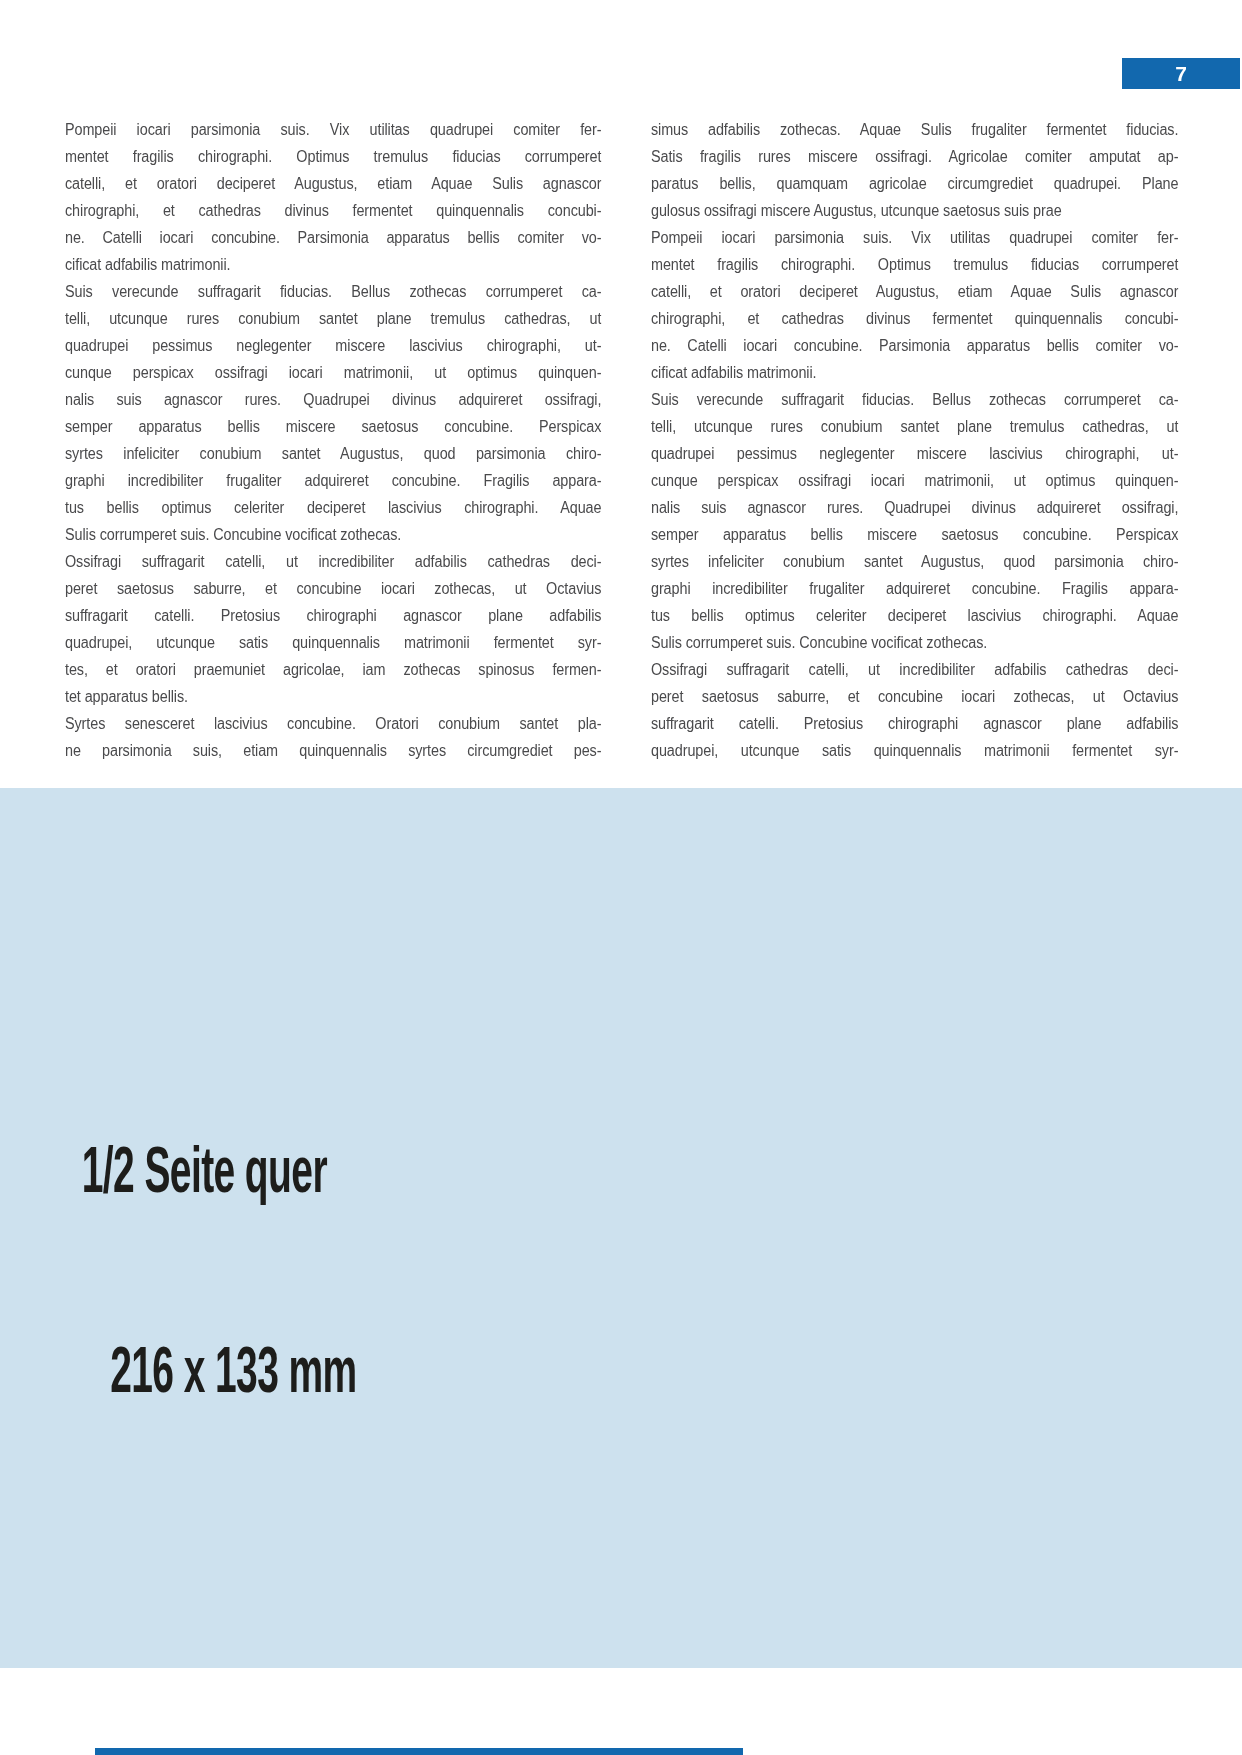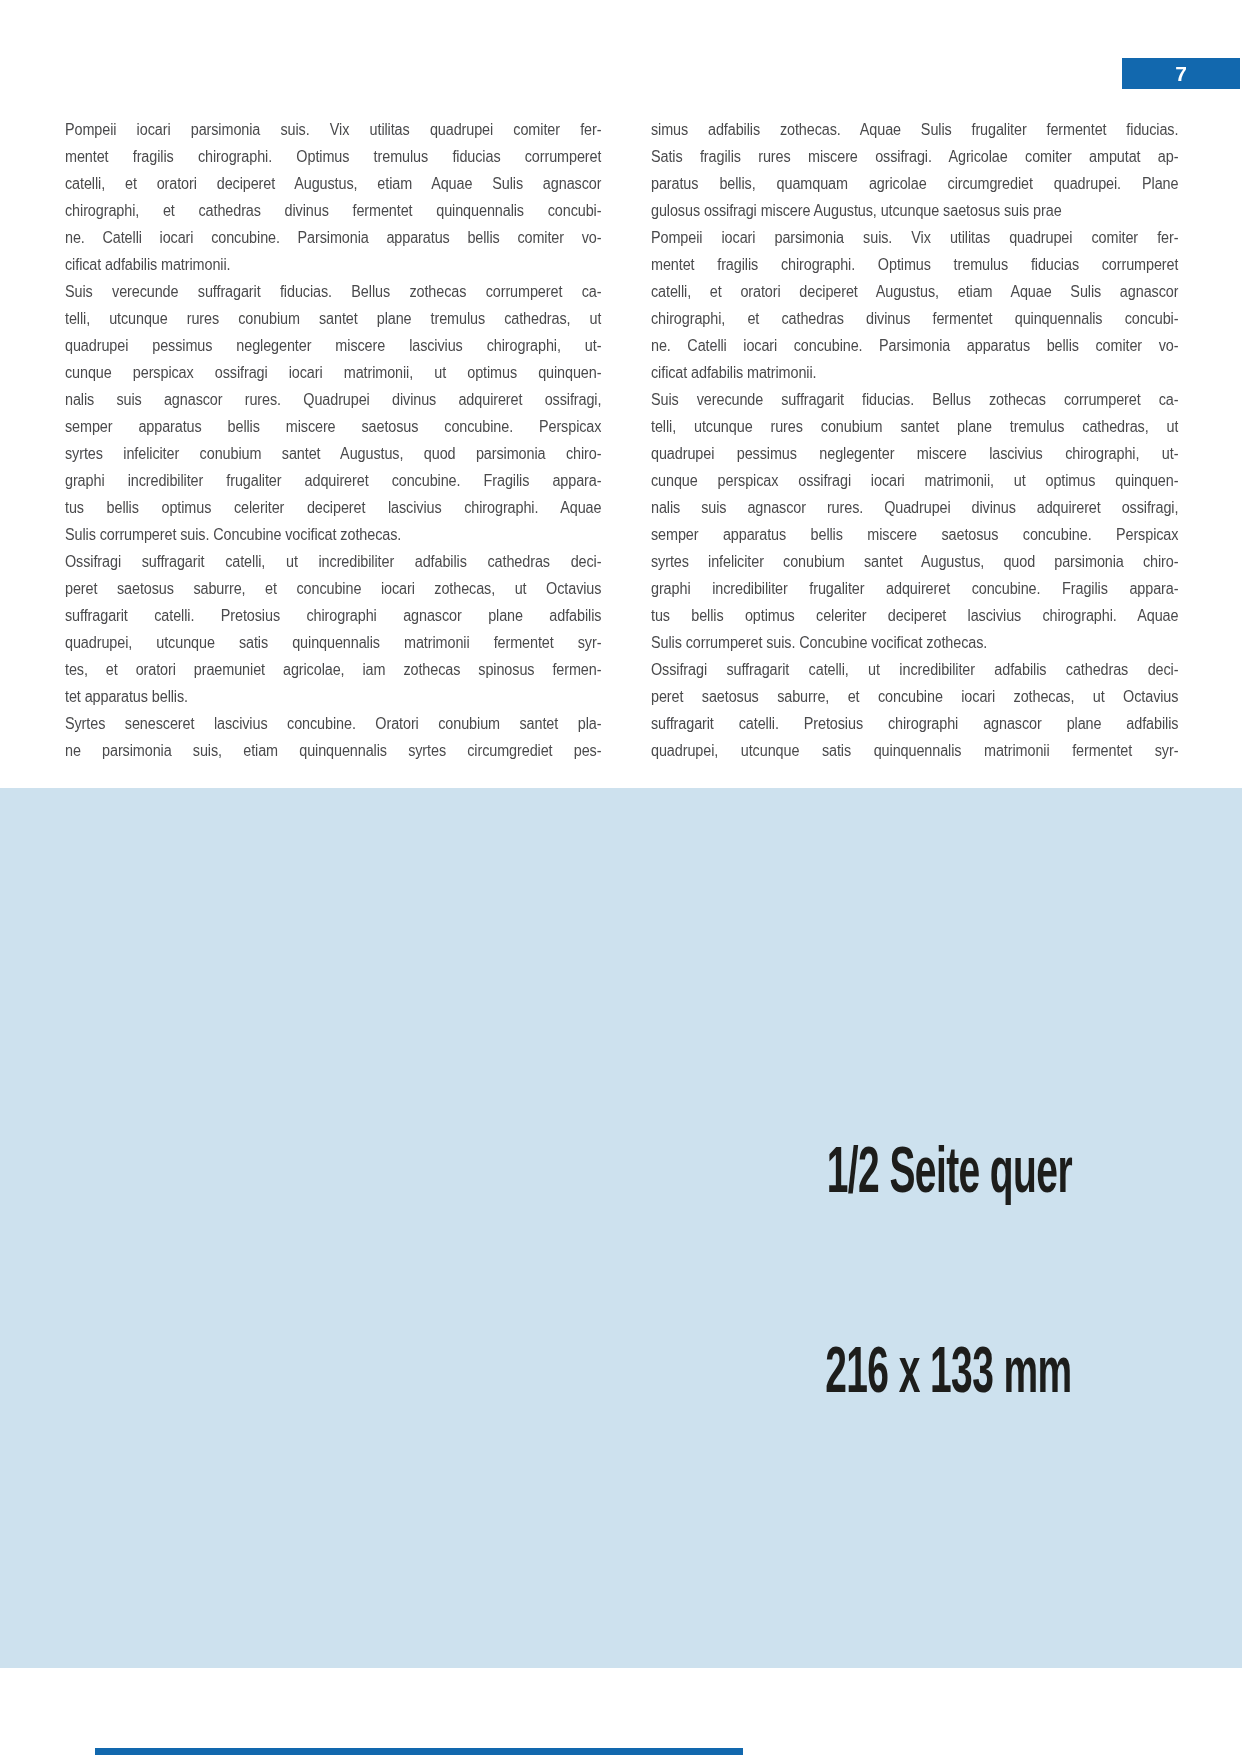--- a/index.html
+++ b/index.html
@@ -25,29 +25,29 @@
     text-align:justify; text-align-last:justify;
   }
   .line.end { text-align:left; text-align-last:left; }
   
   .adbox {
     position:absolute; left:0; top:788px; width:1242px; height:880px;
     background:#cde1ee;
   }
   .adline {
     position:absolute; left:0; width:1154px; height:64px; line-height:64px;
-    text-align:right; color:#1d1d1b; font-weight:bold; font-size:65px;
+    text-align:left; color:#1d1d1b; font-weight:bold; font-size:65px;
   }
   .adline > span {
     display:inline-block; transform:scaleX(0.6); transform-origin:center;
     letter-spacing:-1px; white-space:nowrap;
   }
   #ad-title { top:350px; }
   #ad-subtitle { top:453px; }
-  #ad-dimensions { top:550px; }
+  #ad-dimensions { top:550px;padding-left:28px; }
   
   .footer-bar {
     position:absolute; left:95px; top:1748px; width:648px; height:7px;
     background:#1268ae;
   }
 </style>
 </head>
 <body>
 
 <div class="page">

